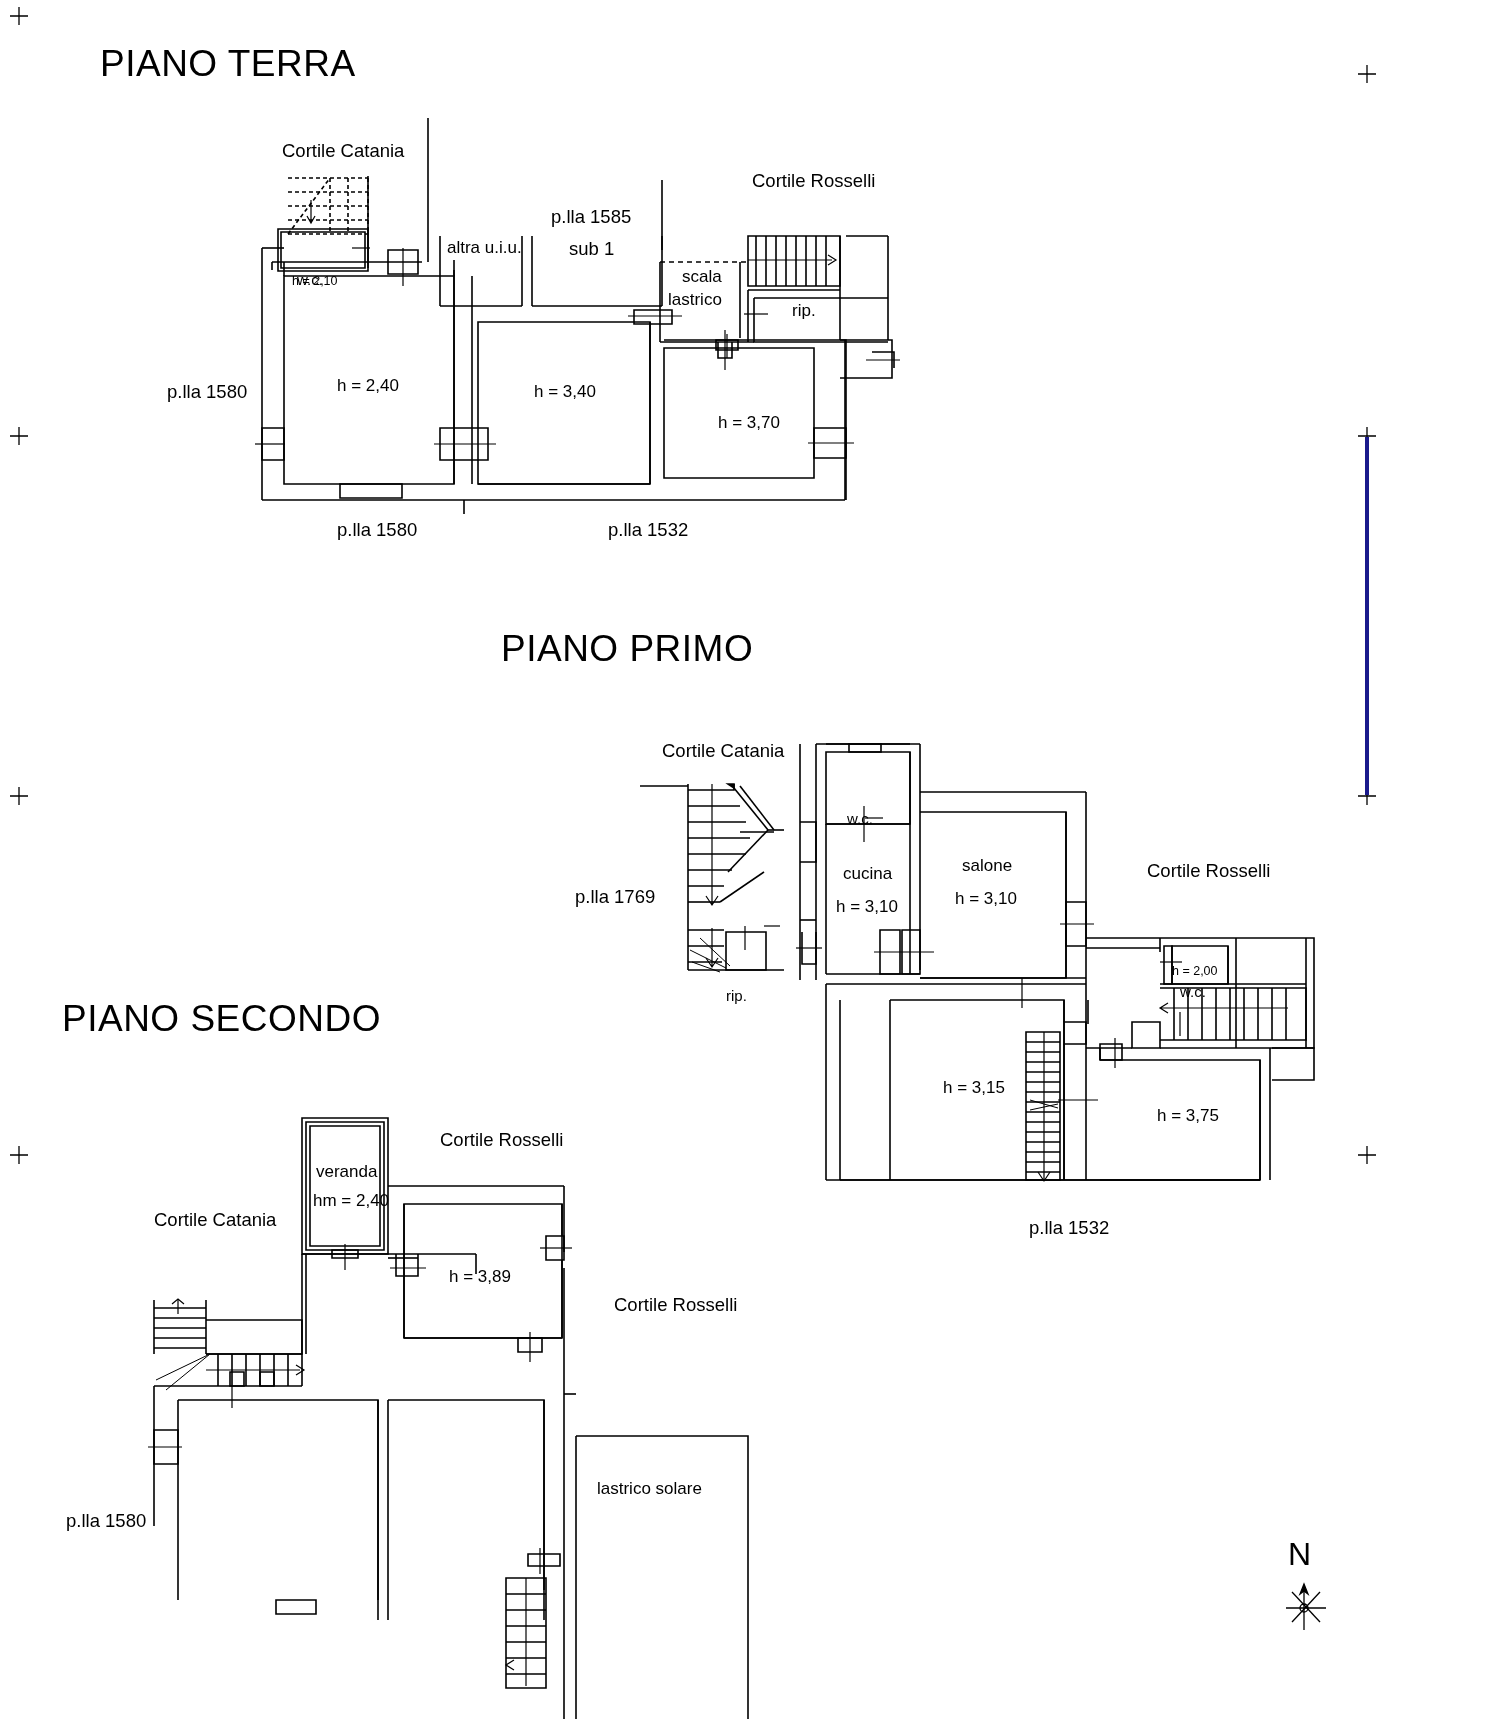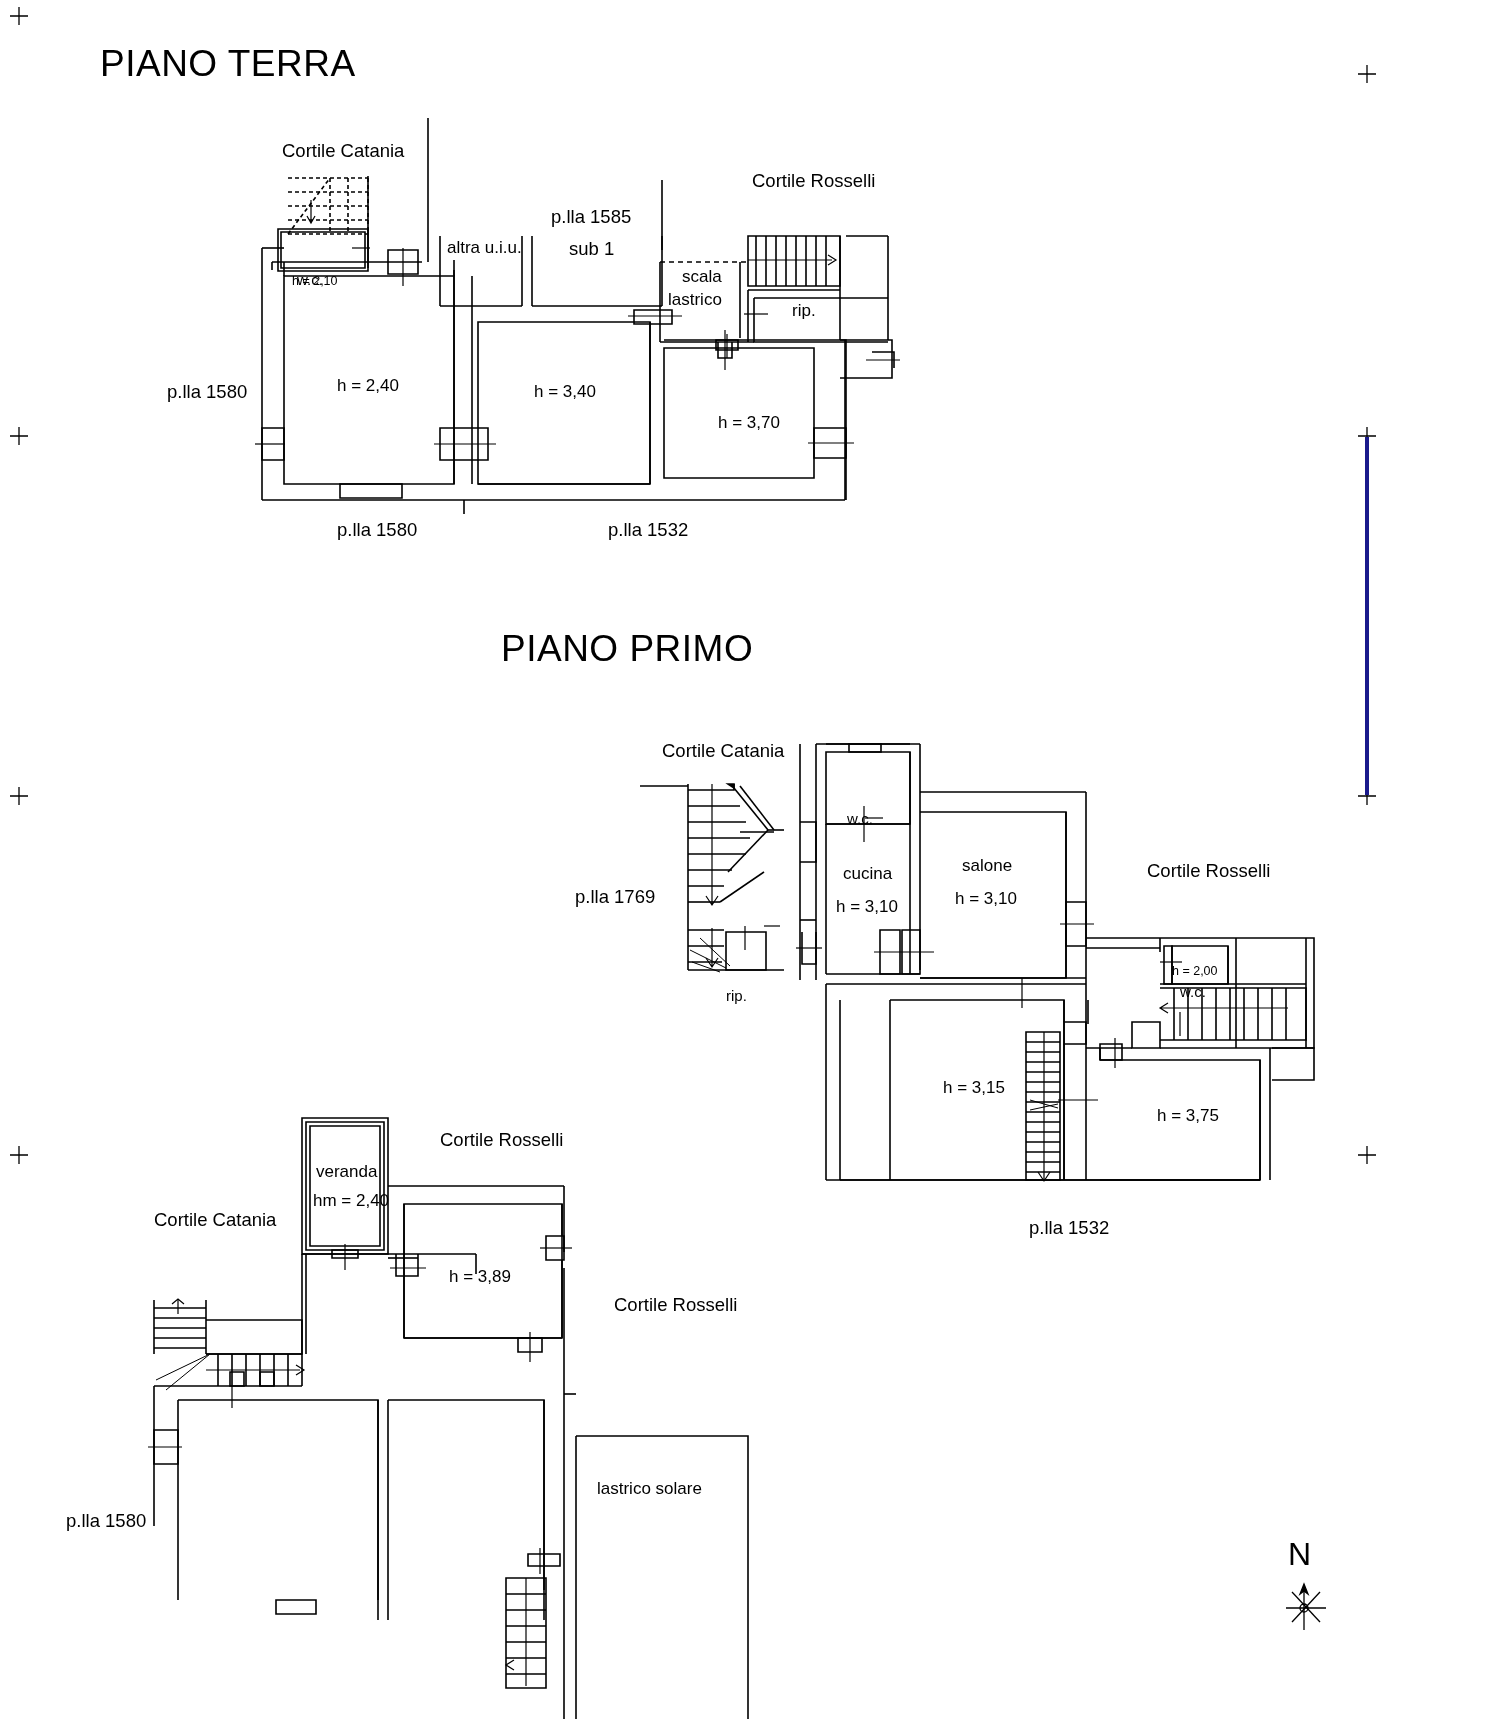--- a/index.html
+++ b/index.html
@@ -404,20 +404,21 @@
   <div class="lbl room" style="left:955px; top:890px;">h = 3,10</div>
 
   <div class="lbl room-small" style="left:1180px; top:945px;">w.c.</div>
   <div class="lbl room-tiny" style="left:1172px; top:965px;">h = 2,00</div>
 
   <div class="lbl room" style="left:943px; top:1079px;">h = 3,15</div>
   <div class="lbl room" style="left:1137px; top:1107px;margin-left:20px;">h = 3,75</div>
 
   <div class="lbl parcel" style="left:1029px; top:1219px;">p.lla 1532</div>
 
+  <div class="lbl floor-title" style="left:62px; top:1000px;">PIANO SECONDO</div>
 
   <div class="lbl room" style="left:316px; top:1163px;">veranda</div>
   <div class="lbl room" style="left:313px; top:1192px;">hm = 2,40</div>
 
   <div class="lbl courtyard" style="left:440px; top:1131px;">Cortile Rosselli</div>
 
   <div class="lbl courtyard" style="left:154px; top:1211px;">Cortile Catania</div>
 
   <div class="lbl room" style="left:449px; top:1268px;">h = 3,89</div>
 

